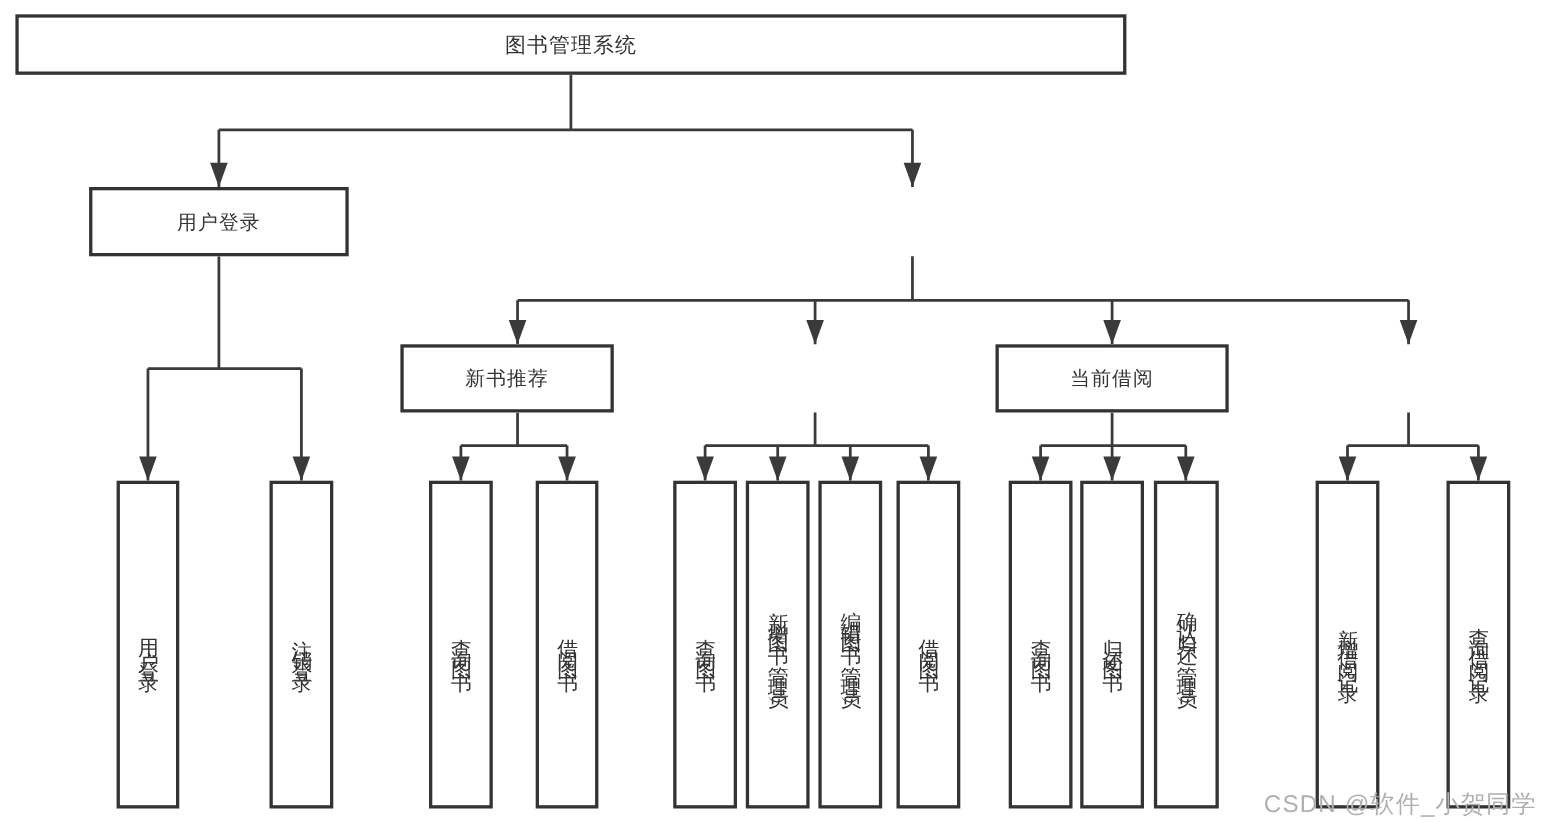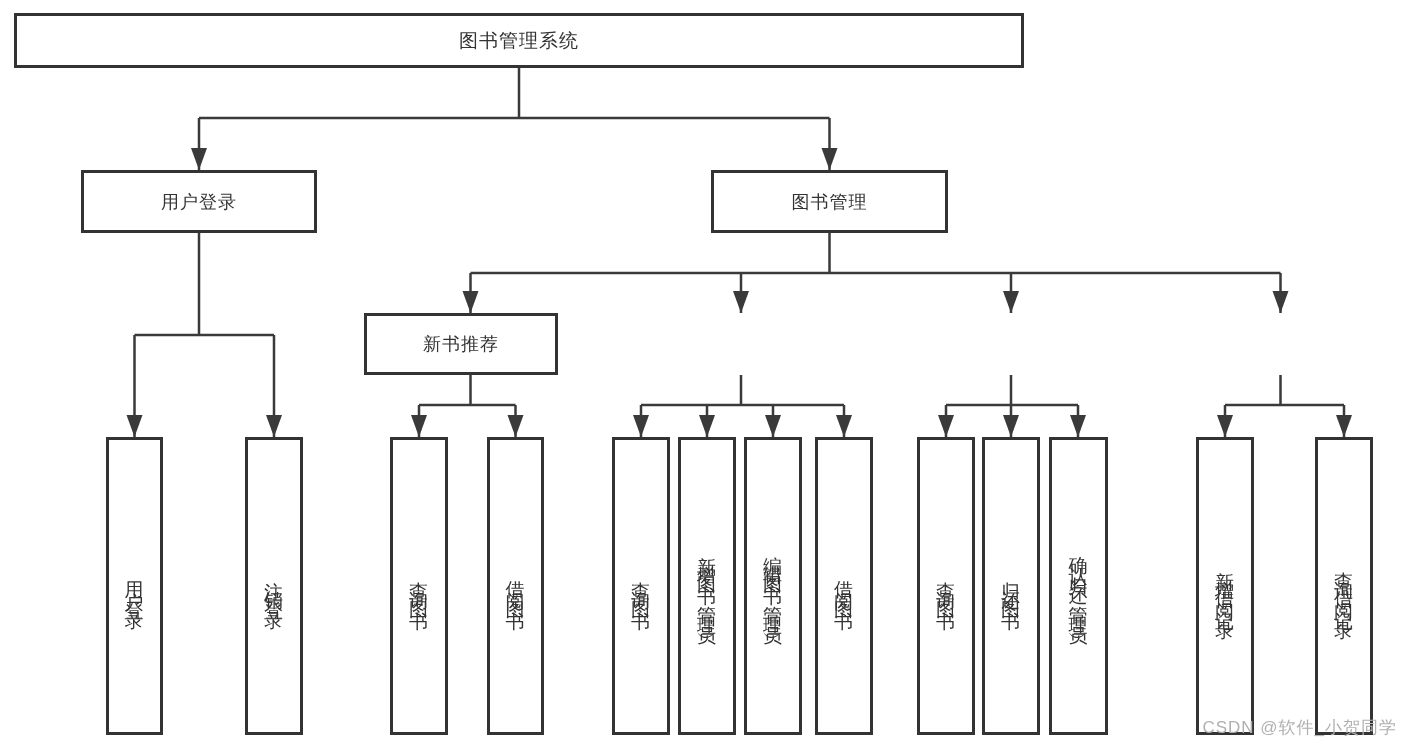--- a/index.html
+++ b/index.html
@@ -70,21 +70,21 @@
     font-size:19px;
     letter-spacing:10px;
     line-height:1;
     color:var(--text);
     white-space:nowrap;
   }
   .watermark{
     position:absolute;
     top:716px;
     right:8px;
-    font-size:17px;
+    font-size:22px;
     color:var(--watermark);
     letter-spacing:1px;
     z-index:5;
     white-space:nowrap;
   }
 </style>
 </head>
 <body>
 
 <div class="stage">
@@ -139,27 +139,27 @@
     </g>
   </svg>
 
   <div class="node root" style="left:14px;top:13px;width:1010px;height:55px">
     <span class="label">图书管理系统</span>
   </div>
 
   <div class="node" style="left:81px;top:170px;width:236px;height:63px">
     <span class="label">用户登录</span>
   </div>
-  <div class="node" style="left:711px;top:170px;width:237px;height:63px">
-    <span class="label">图书管理</span>
-  </div>
 
   <div class="node" style="left:364px;top:313px;width:194px;height:62px">
     <span class="label">新书推荐</span>
   </div>
+  <div class="node" style="left:905px;top:313px;width:212px;height:62px">
+    <span class="label">当前借阅</span>
+  </div>
 
   <div class="leaf" style="left:106px;top:437px;width:57px;height:298px">
     <span class="vlabel">用户登录</span>
   </div>
   <div class="leaf" style="left:245px;top:437px;width:58px;height:298px">
     <span class="vlabel">注销登录</span>
   </div>
 
   <div class="leaf" style="left:390px;top:437px;width:58px;height:298px">
     <span class="vlabel">查询图书</span>

